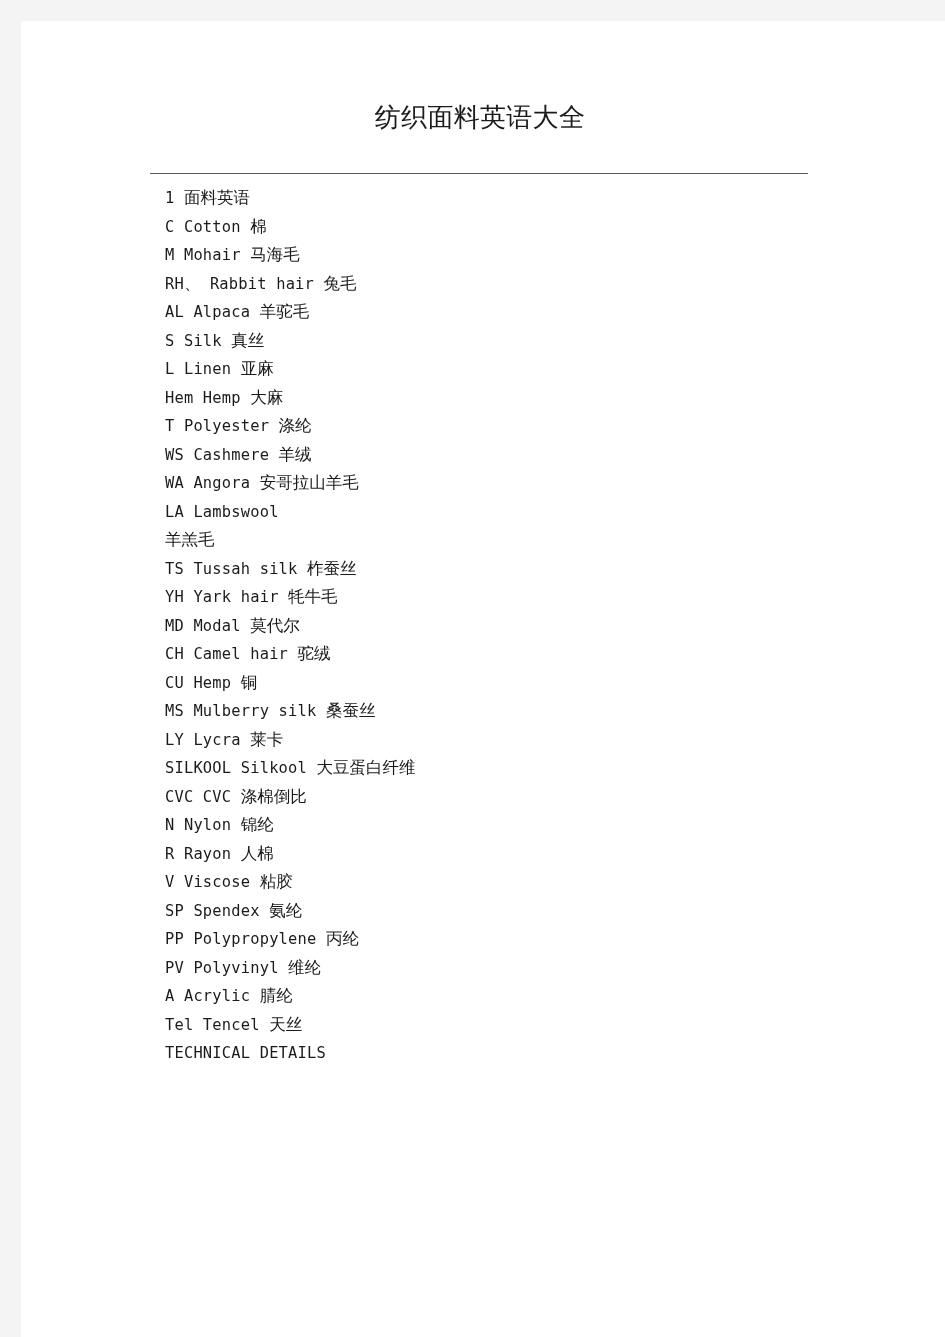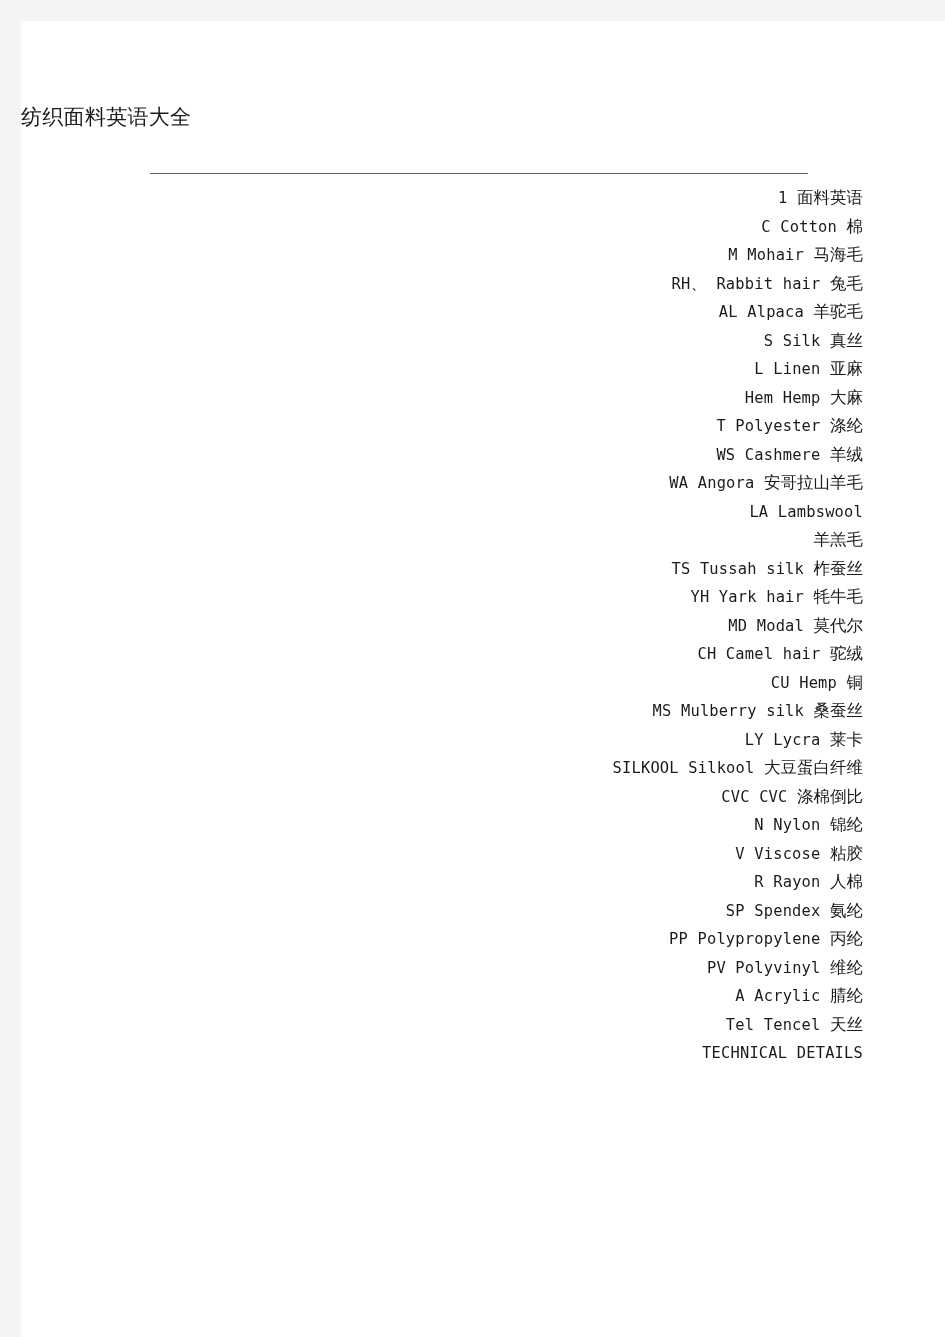--- a/index.html
+++ b/index.html
@@ -25,42 +25,41 @@
   #page-inner {
     position: relative;
     width: 100%;
     height: 100%;
   }
   #doc-title {
     position: absolute;
     left: 0;
     top: 82px;
     width: 918px;
-    text-align: left;
+    text-align: center;
     font-family: "DejaVu Serif", "Liberation Serif", serif;
-    font-size: 21px;
+    font-size: 26px;
     line-height: 28px;
     color: #1b1b1b;
     letter-spacing: 0.3px;
     white-space: nowrap;
   }
   #title-rule {
     position: absolute;
     left: 129px;
     top: 152px;
     width: 658px;
     height: 0;
     border-top: 1.5px solid #5a5a5a;
   }
   #body-lines {
     position: absolute;
-    left: 122px;
+    left: 144px;
     top: 163px;
     width: 720px;
-    text-align: right;
   }
   .doc-line {
     font-family: "DejaVu Serif", "Liberation Serif", serif;
     font-size: 16.5px;
     line-height: 28.5px;
     height: 28.5px;
     color: #1b1b1b;
     white-space: pre;
     letter-spacing: 0px;
   }
@@ -101,22 +100,22 @@
         <div class="doc-line"><span class="lat">TS Tussah silk </span><span class="han">柞蚕丝</span></div>
         <div class="doc-line"><span class="lat">YH Yark hair </span><span class="han">牦牛毛</span></div>
         <div class="doc-line"><span class="lat">MD Modal </span><span class="han">莫代尔</span></div>
         <div class="doc-line"><span class="lat">CH Camel hair </span><span class="han">驼绒</span></div>
         <div class="doc-line"><span class="lat">CU Hemp </span><span class="han">铜</span></div>
         <div class="doc-line"><span class="lat">MS Mulberry silk </span><span class="han">桑蚕丝</span></div>
         <div class="doc-line"><span class="lat">LY Lycra </span><span class="han">莱卡</span></div>
         <div class="doc-line"><span class="lat">SILKOOL Silkool </span><span class="han">大豆蛋白纤维</span></div>
         <div class="doc-line"><span class="lat">CVC CVC </span><span class="han">涤棉倒比</span></div>
         <div class="doc-line"><span class="lat">N Nylon </span><span class="han">锦纶</span></div>
+        <div class="doc-line"><span class="lat">R Rayon </span><span class="han">人棉</span></div>
         <div class="doc-line"><span class="lat">V Viscose </span><span class="han">粘胶</span></div>
-        <div class="doc-line"><span class="lat">R Rayon </span><span class="han">人棉</span></div>
         <div class="doc-line"><span class="lat">SP Spendex </span><span class="han">氨纶</span></div>
         <div class="doc-line"><span class="lat">PP Polypropylene </span><span class="han">丙纶</span></div>
         <div class="doc-line"><span class="lat">PV Polyvinyl </span><span class="han">维纶</span></div>
         <div class="doc-line"><span class="lat">A Acrylic </span><span class="han">腈纶</span></div>
         <div class="doc-line"><span class="lat">Tel Tencel </span><span class="han">天丝</span></div>
         <div class="doc-line"><span class="lat">TECHNICAL DETAILS</span></div>
       </div>
 
   </div>
 </div>

